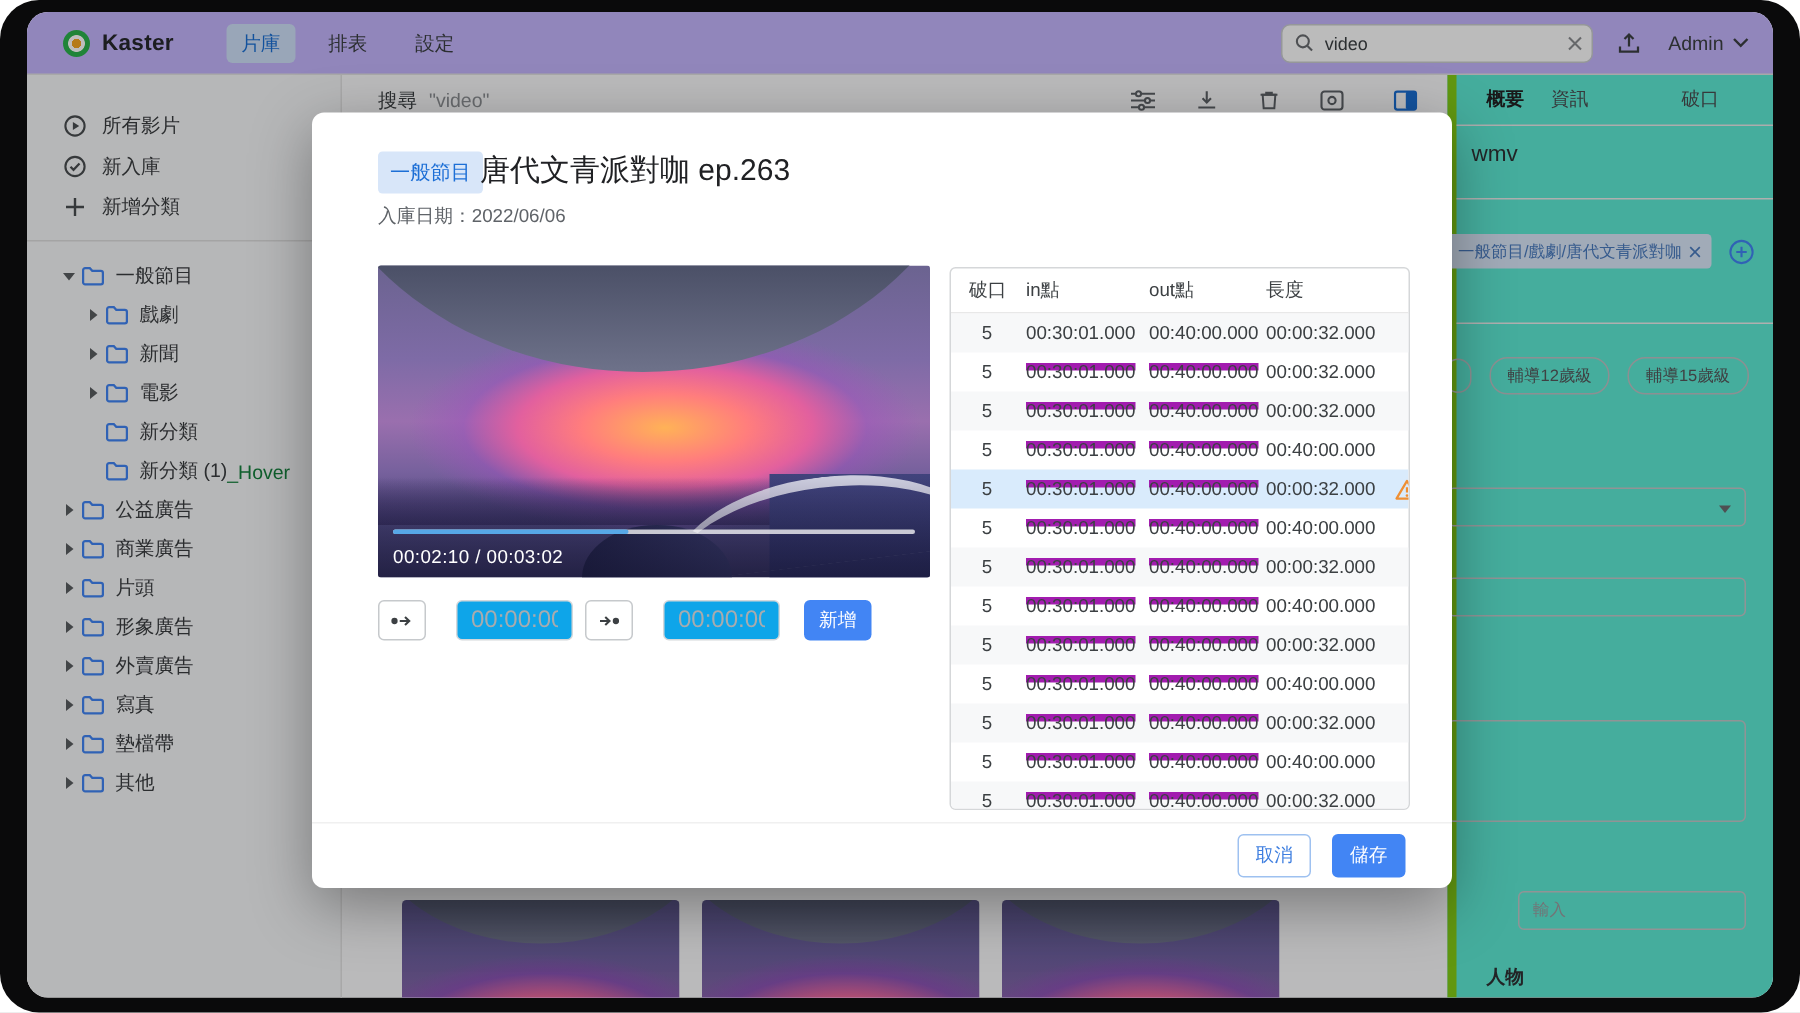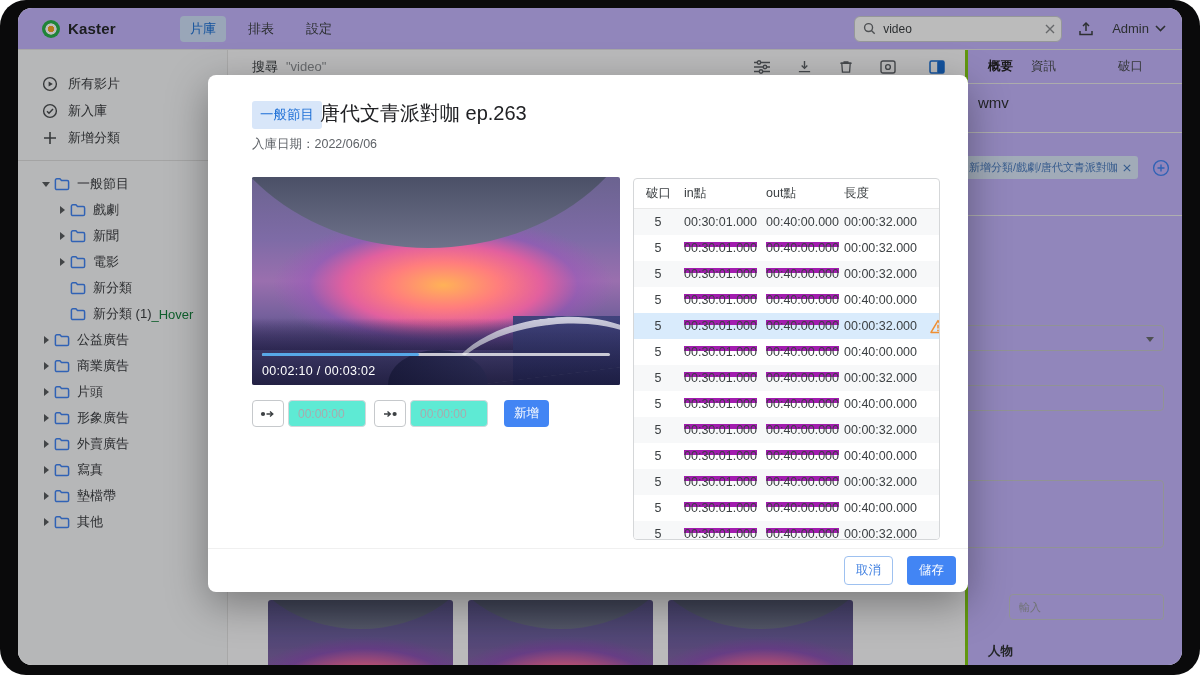--- a/index.html
+++ b/index.html
@@ -6,21 +6,21 @@
   html,body { width:1200px; height:675px; background:#fff; font-family:"Liberation Sans","DejaVu Sans",sans-serif; }
   .frame { position:absolute; left:0; top:0; width:1200px; height:675px; background:#0a0a0b; border-radius:26px; overflow:hidden; }
   .screen { position:absolute; left:18px; top:8px; width:1164px; height:657px; border-radius:14px; background:#f6f7f8; overflow:hidden; }
 
   
   .navbar { position:absolute; left:0; top:0; right:0; height:42px; background:#c4b5fd; border-bottom:1px solid #e3e3e3; display:flex; align-items:center; padding:0 16px 0 24px; z-index:2; }
   .brand { display:flex; align-items:center; gap:8px; }
   .brand-logo { width:18px; height:18px; border-radius:50%;
     background:radial-gradient(circle at 50% 50%, #f6a623 0 24%, #ffffff 26% 42%, #2bb24c 46% 98%); }
   .brand-name { font-size:15px; font-weight:bold; color:#27292c; letter-spacing:.2px; }
-  .nav-tabs { display:flex; gap:12px; margin-left:64px; }
+  .nav-tabs { display:flex; gap:12px; margin-left:35px; }
   .nav-tab { font-size:13px; color:#3c4043; padding:4px 10px; border-radius:4px; cursor:default; }
   .nav-tab.active { background:#cfe0f8; color:#1a6fd4; }
   .searchbox { margin-left:auto; width:208px; height:26px; background:#fdfdfd; border:1px solid #c9cccf; border-radius:6px; display:flex; align-items:center; padding:0 8px; gap:7px; }
   .searchbox input { border:none; outline:none; background:transparent; flex:1; font-size:12px; color:#3c4043; font-family:inherit; }
   .icon-btn { display:flex; align-items:center; justify-content:center; }
   .admin { display:flex; align-items:center; gap:6px; margin-left:18px; font-size:13px; color:#3c4043; }
   .upload { margin-left:16px; }
 
   
   .sidebar { position:absolute; left:0; top:42px; bottom:0; width:210px; background:#f6f7f8; border-right:1px solid #e3e3e3; padding-top:20px; z-index:1; }
@@ -46,21 +46,21 @@
   .ct-icons .gap-extra { margin-left:6px; }
   .thumbs { position:absolute; left:40px; top:550px; display:flex; gap:15px; }
   .thumb { width:185px; height:90px; border-radius:3px; overflow:hidden; position:relative; }
   .thumb-img { position:absolute; inset:0;
     background:radial-gradient(ellipse 70% 65% at 52% 100%, #ff9d5c 0%, #f06a9a 42%, rgba(150,70,190,.55) 70%, rgba(110,70,170,0) 92%),
                linear-gradient(180deg,#5a5488 0%,#6f61a0 42%,#8465a8 72%,#6a5794 100%); }
   .thumb-img::before { content:""; position:absolute; left:-12%; right:-12%; top:-58%; height:90%; border-radius:0 0 50% 50%/0 0 100% 100%;
     background:linear-gradient(180deg,#33384c,#555a72 70%,#70748b); }
 
   
-  .rpanel { position:absolute; right:0; top:42px; bottom:0; width:217px; background:#c4b5fd; border-left:3px solid #84cc16; }
+  .rpanel { position:absolute; right:0; top:42px; bottom:0; width:217px; background:#5eead4; border-left:6px solid #84cc16; }
   .rp-tabs { height:34px; border-bottom:1px solid #e8e8e8; display:flex; align-items:center; font-size:12.5px; color:#4a4d50; }
   .rp-tab { margin-left:18px; }
   .rp-tab.active { color:#222; font-weight:bold; margin-left:20px; }
   .rp-tab.last { margin-left:62px; }
   .rp-body { position:absolute; left:0; right:0; top:35px; bottom:0; }
   .rp-filename { position:absolute; left:10px; top:9px; font-size:15px; color:#2f3134; }
   .rp-div1 { position:absolute; left:0; right:0; top:47px; border-top:1px solid #ececec; }
   .rp-chip-row { position:absolute; left:-6px; right:12px; top:71px; display:flex; align-items:center; }
   .rp-chip { background:#d9e7f8; border-radius:3px; padding:4px 7px; font-size:11px; color:#4a7bbf; display:flex; align-items:center; gap:5px; white-space:nowrap; overflow:hidden; }
   .rp-add { margin-left:auto; }
@@ -100,39 +100,39 @@
     border-top:7px solid rgba(228,228,238,.85); border-radius:50%/100% 100% 0 0; transform:rotate(-7deg); }
   .p-walk { position:absolute; left:37%; bottom:0; width:27%; height:17%;
     background:linear-gradient(90deg,#23244a,#3a3b6b); border-radius:50% 50% 0 0/100% 100% 0 0; }
   .p-shade { position:absolute; inset:0; background:linear-gradient(180deg,transparent 68%,rgba(15,15,40,.55) 100%); }
   .p-track { position:absolute; left:10px; right:10px; bottom:29px; height:3px; background:rgba(255,255,255,.75); border-radius:2px; }
   .p-fill { position:absolute; left:0; top:0; bottom:0; background:#57a8e8; border-radius:2px; }
   .p-time { position:absolute; left:10px; bottom:7px; color:#fff; font-size:12.5px; letter-spacing:.3px; }
 
   .controls { position:absolute; left:44px; top:325px; display:flex; align-items:center; }
   .mark-btn { width:32px; height:27px; border:1px solid #c6c9cc; border-radius:4px; background:#fff; display:flex; align-items:center; justify-content:center; }
-  .tc-input { width:78px; height:27px; border:1px solid #d4d7da; border-radius:4px; margin-left:4px; font-size:12px; color:#3c4043; padding:0 9px; outline:none; font-family:inherit; background:#5eead4; }
+  .tc-input { width:78px; height:27px; border:1px solid #d4d7da; border-radius:4px; margin-left:20px; font-size:16px; color:#3c4043; padding:0 9px; outline:none; font-family:inherit; background:#0ea5e9; }
   .tc-input::placeholder { color:#aab; color:#a8abae; }
   .mark-btn.second { margin-left:8px; }
   .add-btn { margin-left:16px; height:27px; padding:0 10px; background:#4285f4; color:#fff; font-size:12.5px; border:none; border-radius:4px; font-family:inherit; }
 
   .btable { position:absolute; left:425px; top:103px; width:307px; height:362px; border:1px solid #d5d7d9; border-radius:4px; background:#fff; overflow:hidden; }
   .thead, .trow { display:grid; grid-template-columns:38px 82px 78px 86px 1fr; align-items:center; padding-left:12px; }
   .thead { height:30px; font-size:12.5px; color:#3c4043; border-bottom:1px solid #e8e8e8; }
   .trow { height:26px; font-size:12.5px; color:#3c4043; }
   .trow:nth-child(odd) { background:#f7f8f9; }
   .trow.highlighted { background:#d9ebfc !important; }
   .cell-num { text-align:center; padding-right:14px; }
   .thead .cell-num { text-align:left; padding-right:0; }
   .cell-link { text-decoration:none; }
   .cell-link span { border-bottom:5px solid #a21caf; padding-bottom:13px; }
   .row-icons { display:flex; align-items:center; gap:10px; justify-content:flex-end; padding-right:9px; visibility:hidden; }
   .trow.warning .row-icons { visibility:visible; }
 
-  .m-footer { position:absolute; left:0; right:0; bottom:0; height:44px; border-top:1px solid #f0f0f0; display:flex; align-items:center; justify-content:flex-end; gap:14px; padding-right:12px; }
+  .m-footer { position:absolute; left:0; right:0; bottom:0; height:44px; border-top:1px solid #f0f0f0; display:flex; align-items:center; justify-content:flex-end; gap:14px; padding-right:31px; }
   .btn-cancel { border:1px solid #9ec1f0; color:#3f7fe0; background:#fff; border-radius:4px; padding:5px 11px; font-size:12.5px; font-family:inherit; }
   .btn-save { border:none; background:#4285f4; color:#fff; border-radius:4px; padding:6px 12px; font-size:12.5px; font-family:inherit; }
 
   svg { display:block; }
 </style>
 </head>
 <body>
 
 <div class="frame">
   <div class="screen">
@@ -410,33 +410,38 @@
       <div class="rp-tabs">
         <span class="rp-tab active">概要</span>
         <span class="rp-tab">資訊</span>
         <span class="rp-tab last">破口</span>
       </div>
       <div class="rp-body">
         <div class="rp-filename">wmv</div>
         <div class="rp-div1"></div>
         <div class="rp-chip-row">
           <span class="rp-chip">
-            <span>新增分類/戲劇/唐代文青派對咖</span>
+            <span>一般節目/戲劇/唐代文青派對咖</span>
             <svg width="8" height="8" viewBox="0 0 10 10">
                 <path d="M1 1l8 8M9 1l-8 8" stroke="#4a7bbf" stroke-width="1.4"></path>
               </svg>
           </span>
           <span class="rp-add icon-btn">
             <svg width="18" height="18" viewBox="0 0 18 18" fill="none" stroke="#4285f4" stroke-width="1.4">
                 <circle cx="9" cy="9" r="7.4"></circle>
                 <path d="M9 5.5v7M5.5 9h7"></path>
               </svg>
           </span>
         </div>
         <div class="rp-div2"></div>
+        <div class="rp-pills">
+          <span class="pill stub"></span>
+          <span class="pill">輔導12歲級</span>
+          <span class="pill">輔導15歲級</span>
+        </div>
         <div class="rp-select"></div>
         <div class="rp-input1"></div>
         <div class="rp-textarea"></div>
         <div class="rp-input2">
           <input placeholder="輸入" style="">
         </div>
         <div class="rp-person">人物</div>
       </div>
     </div>
 

